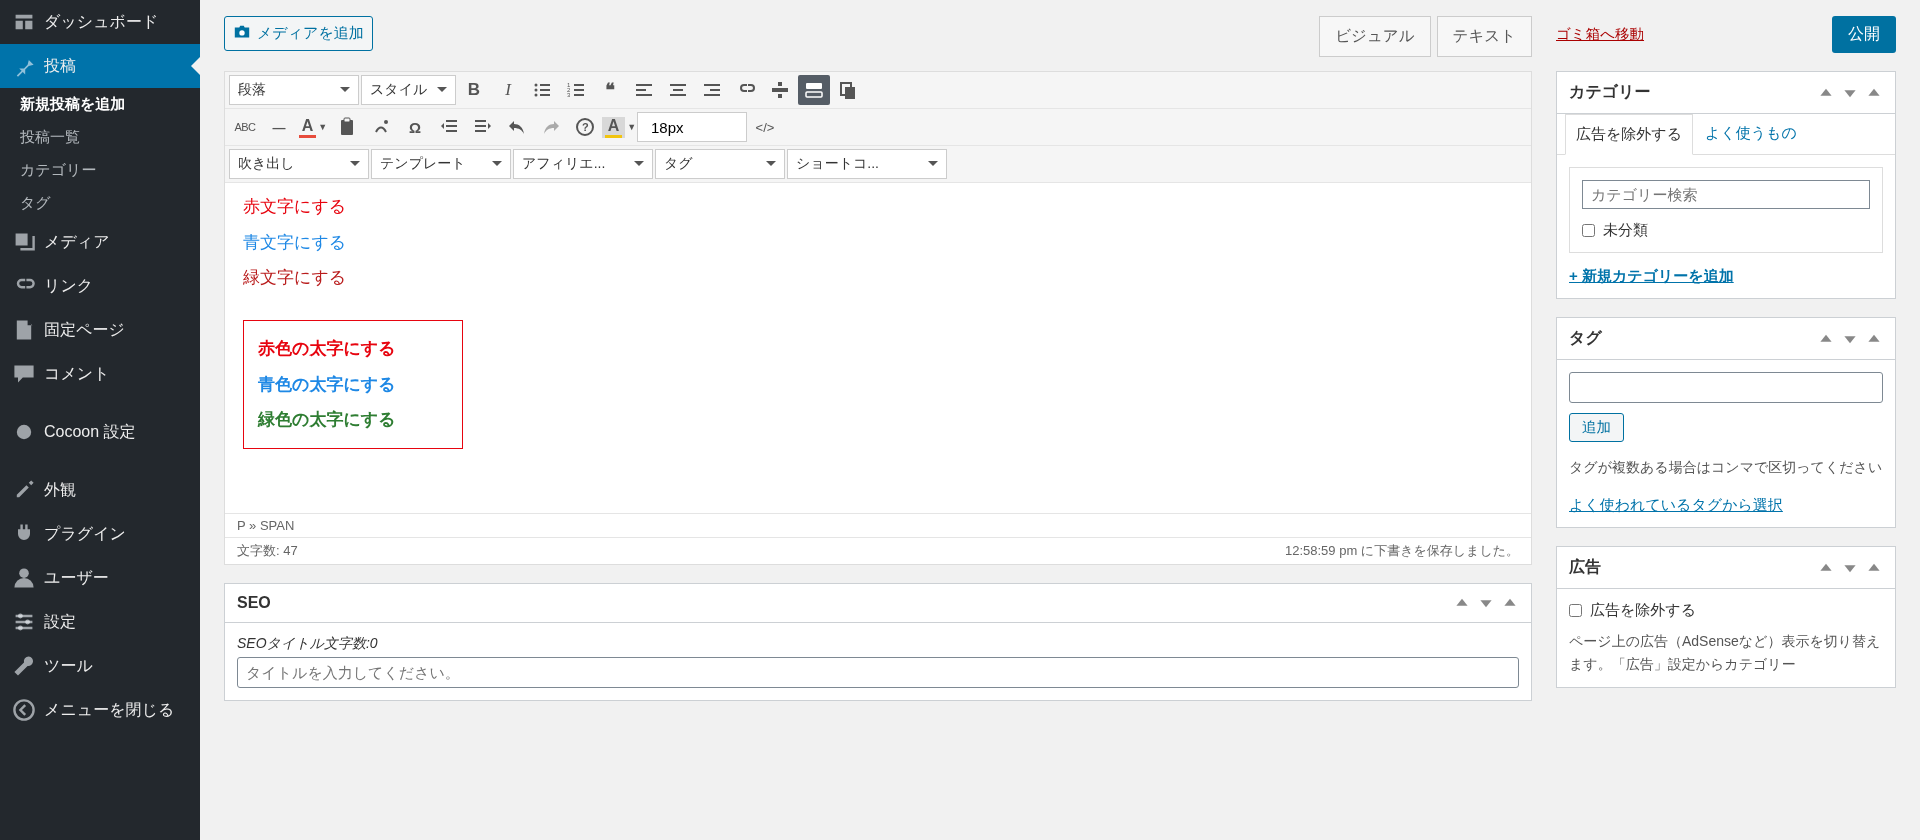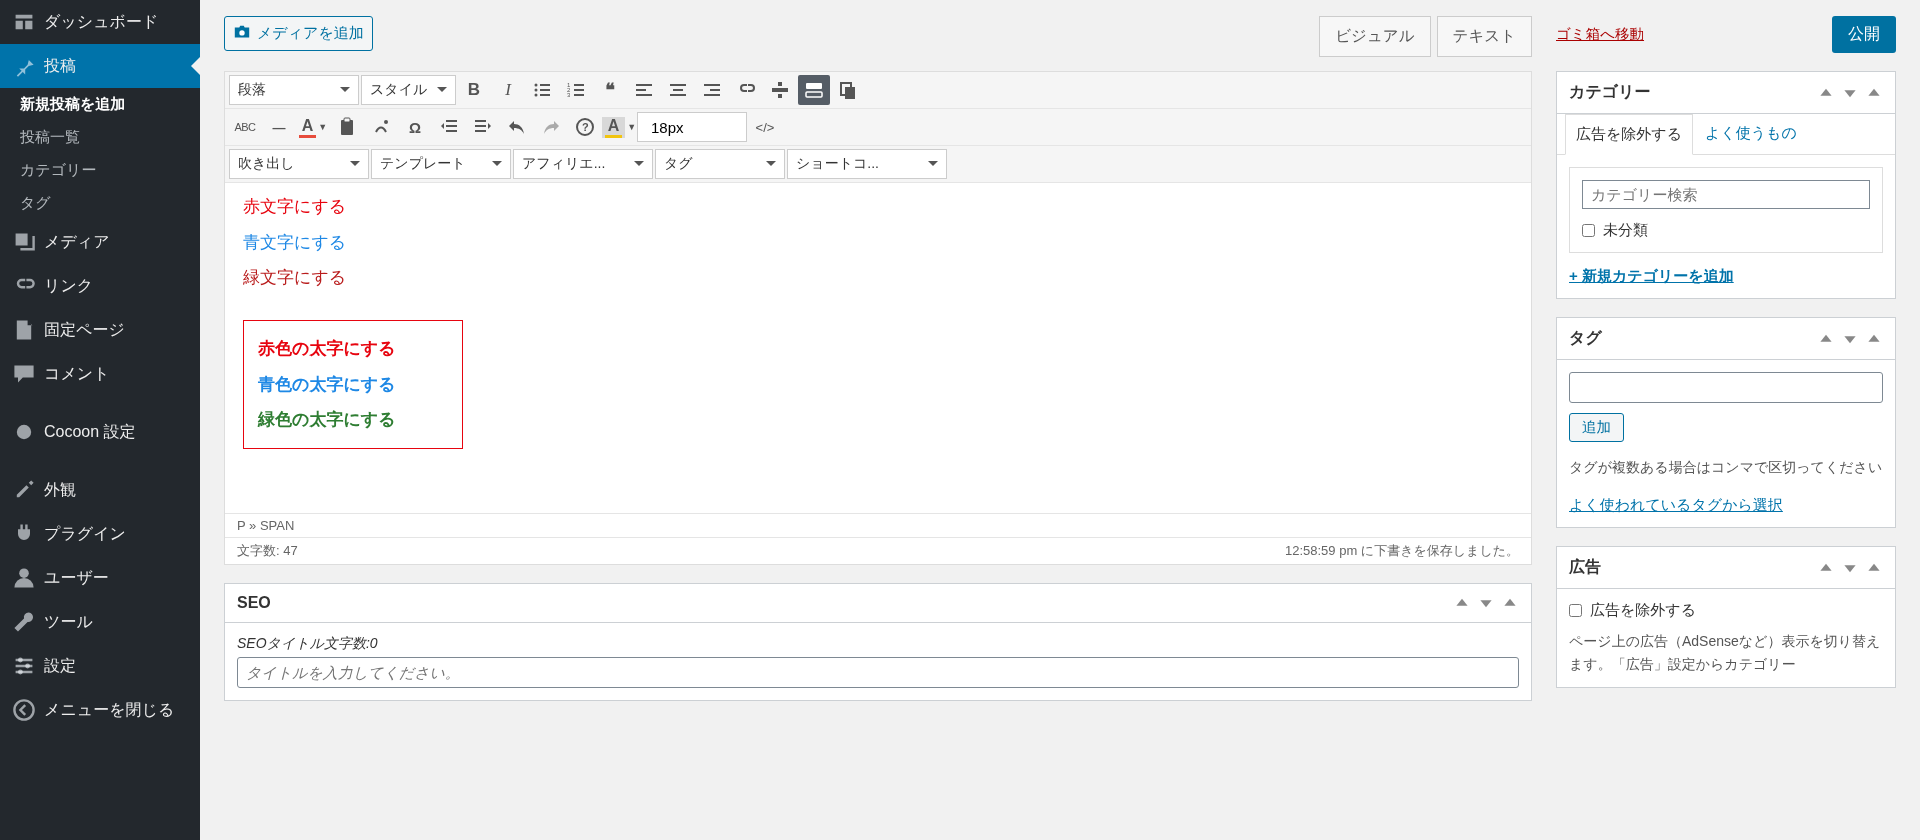--- a/index.html
+++ b/index.html
@@ -45,21 +45,21 @@
   .editor-content { padding:12px 18px; min-height:330px; font-size:17px; line-height:2.1; }
   .red-box { border:1.5px solid #e7040f; padding:10px 14px; margin-top:24px; display:inline-block; min-width:220px; }
   .path-bar { border-top:1px solid #e5e5e5; padding:4px 12px; font-size:13px; color:#666; background:#fff;}
   .status-bar { border-top:1px solid #e5e5e5; padding:4px 12px; font-size:13px; color:#666; background:#fff; display:flex; justify-content:space-between;}
 
   
   .metabox { border:1px solid #ccd0d4; background:#fff; margin-top:18px;}
   .metabox-hd { display:flex; align-items:center; justify-content:space-between; padding:10px 12px; border-bottom:1px solid #ccd0d4; font-size:16px; font-weight:600;}
   .metabox-ctrl { display:flex; gap:6px; color:#777;}
   .metabox-body { padding:12px;}
-  .text-inp { width:100%; border:1px solid #7e8993; border-radius:3px; padding:6px 8px; font-size:15px;font-style:italic;}
+  .text-inp { width:100%; border:1px solid #7e8993; border-radius:3px; padding:6px 8px; font-size:15px;}
   label.seo { font-size:14px; display:block; margin-bottom:4px;font-style:italic;}
 
   
   .top-right { display:flex; align-items:center; justify-content:space-between;}
   .trash { color:#a00; text-decoration:underline; font-size:14.5px;}
   .publish-btn { background:#0071a1; color:#fff; border:none; padding:8px 16px; font-size:16px; border-radius:3px; cursor:pointer;}
   .cat-tabs { display:flex; gap:2px; border-bottom:1px solid #ddd; margin:-12px -12px 12px; padding:0 8px;}
   .cat-tab { padding:10px 10px; font-size:15px; color:#0073aa; cursor:pointer;}
   .cat-tab.active { border:1px solid #ddd; border-bottom-color:#fff; background:#fff; color:#333; margin-bottom:-1px;}
   .cat-box { border:1px solid #ddd; padding:12px; }
@@ -163,35 +163,35 @@
           <svg viewBox="0 0 20 20">
             <circle cx="10" cy="6" r="4"></circle>
             <path d="M2 18a8 8 0 0116 0z"></path>
           </svg>
         </span>
       <span>ユーザー</span>
     </div>
     <div class="side-item">
       <span class="icon">
           <svg viewBox="0 0 20 20">
-            <path d="M14 2a4 4 0 00-4 5L2 15l3 3 8-8a4 4 0 001-8z"></path>
-          </svg>
-        </span>
-      <span>ツール</span>
-    </div>
-    <div class="side-item">
-      <span class="icon">
-          <svg viewBox="0 0 20 20">
             <path d="M3 5h14M3 10h14M3 15h14" stroke="rgba(240,245,250,.6)" stroke-width="2"></path>
             <circle cx="7" cy="5" r="2"></circle>
             <circle cx="13" cy="10" r="2"></circle>
             <circle cx="7" cy="15" r="2"></circle>
           </svg>
         </span>
       <span>設定</span>
+    </div>
+    <div class="side-item">
+      <span class="icon">
+          <svg viewBox="0 0 20 20">
+            <path d="M14 2a4 4 0 00-4 5L2 15l3 3 8-8a4 4 0 001-8z"></path>
+          </svg>
+        </span>
+      <span>ツール</span>
     </div>
     <div class="side-item">
       <span class="icon">
           <svg viewBox="0 0 20 20">
             <circle cx="10" cy="10" r="8" fill="none" stroke="rgba(240,245,250,.6)" stroke-width="2"></circle>
             <path d="M11 6l-4 4 4 4" fill="none" stroke="rgba(240,245,250,.6)" stroke-width="2"></path>
           </svg>
         </span>
       <span>メニューを閉じる</span>
     </div>

